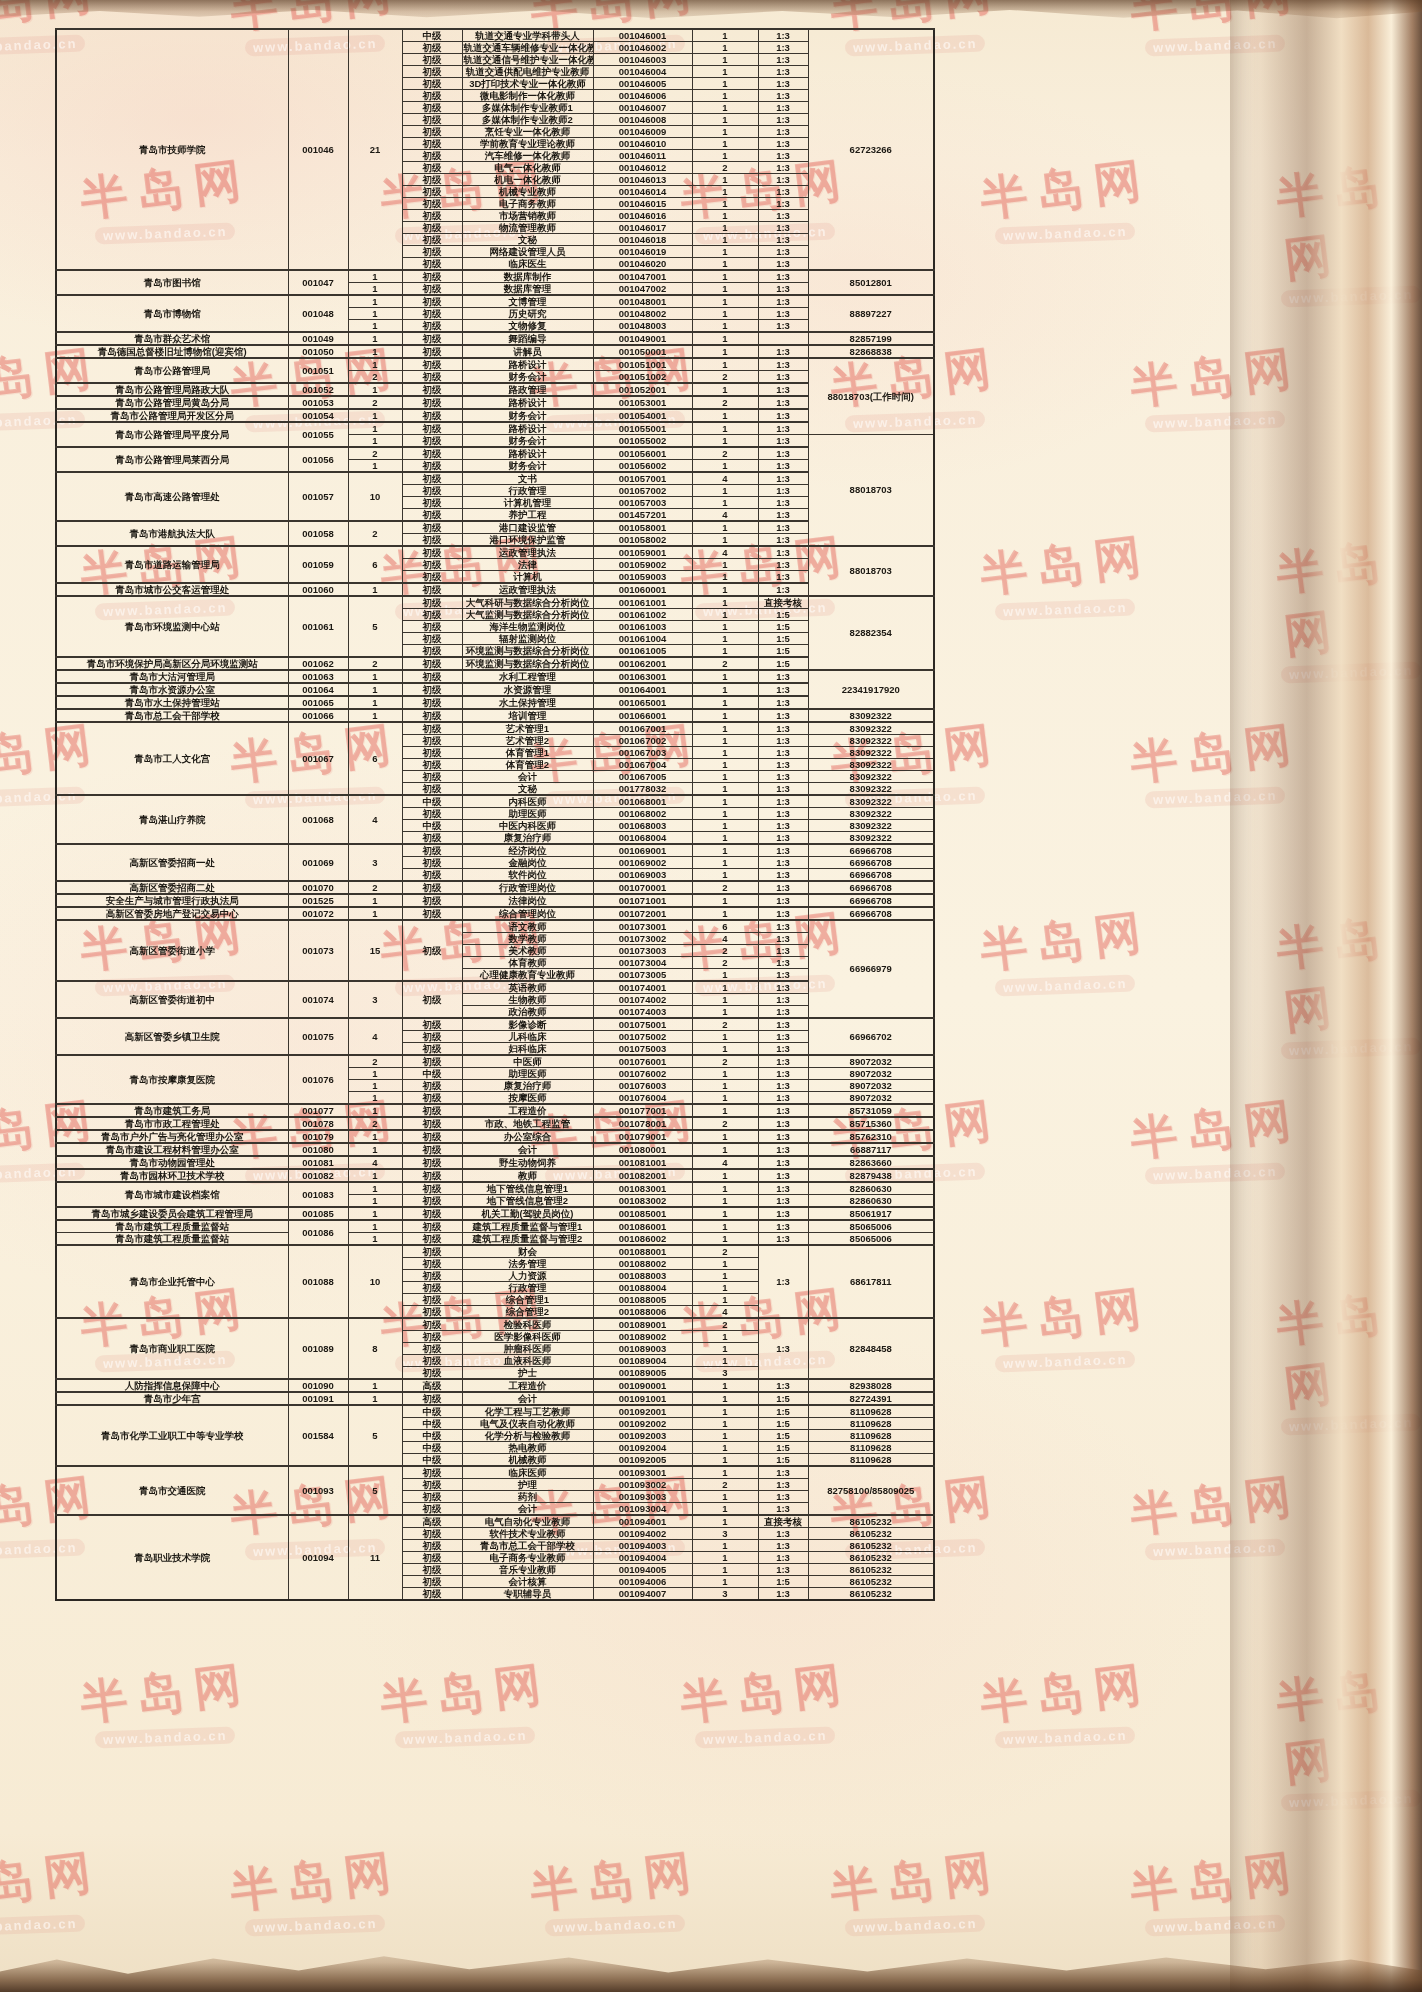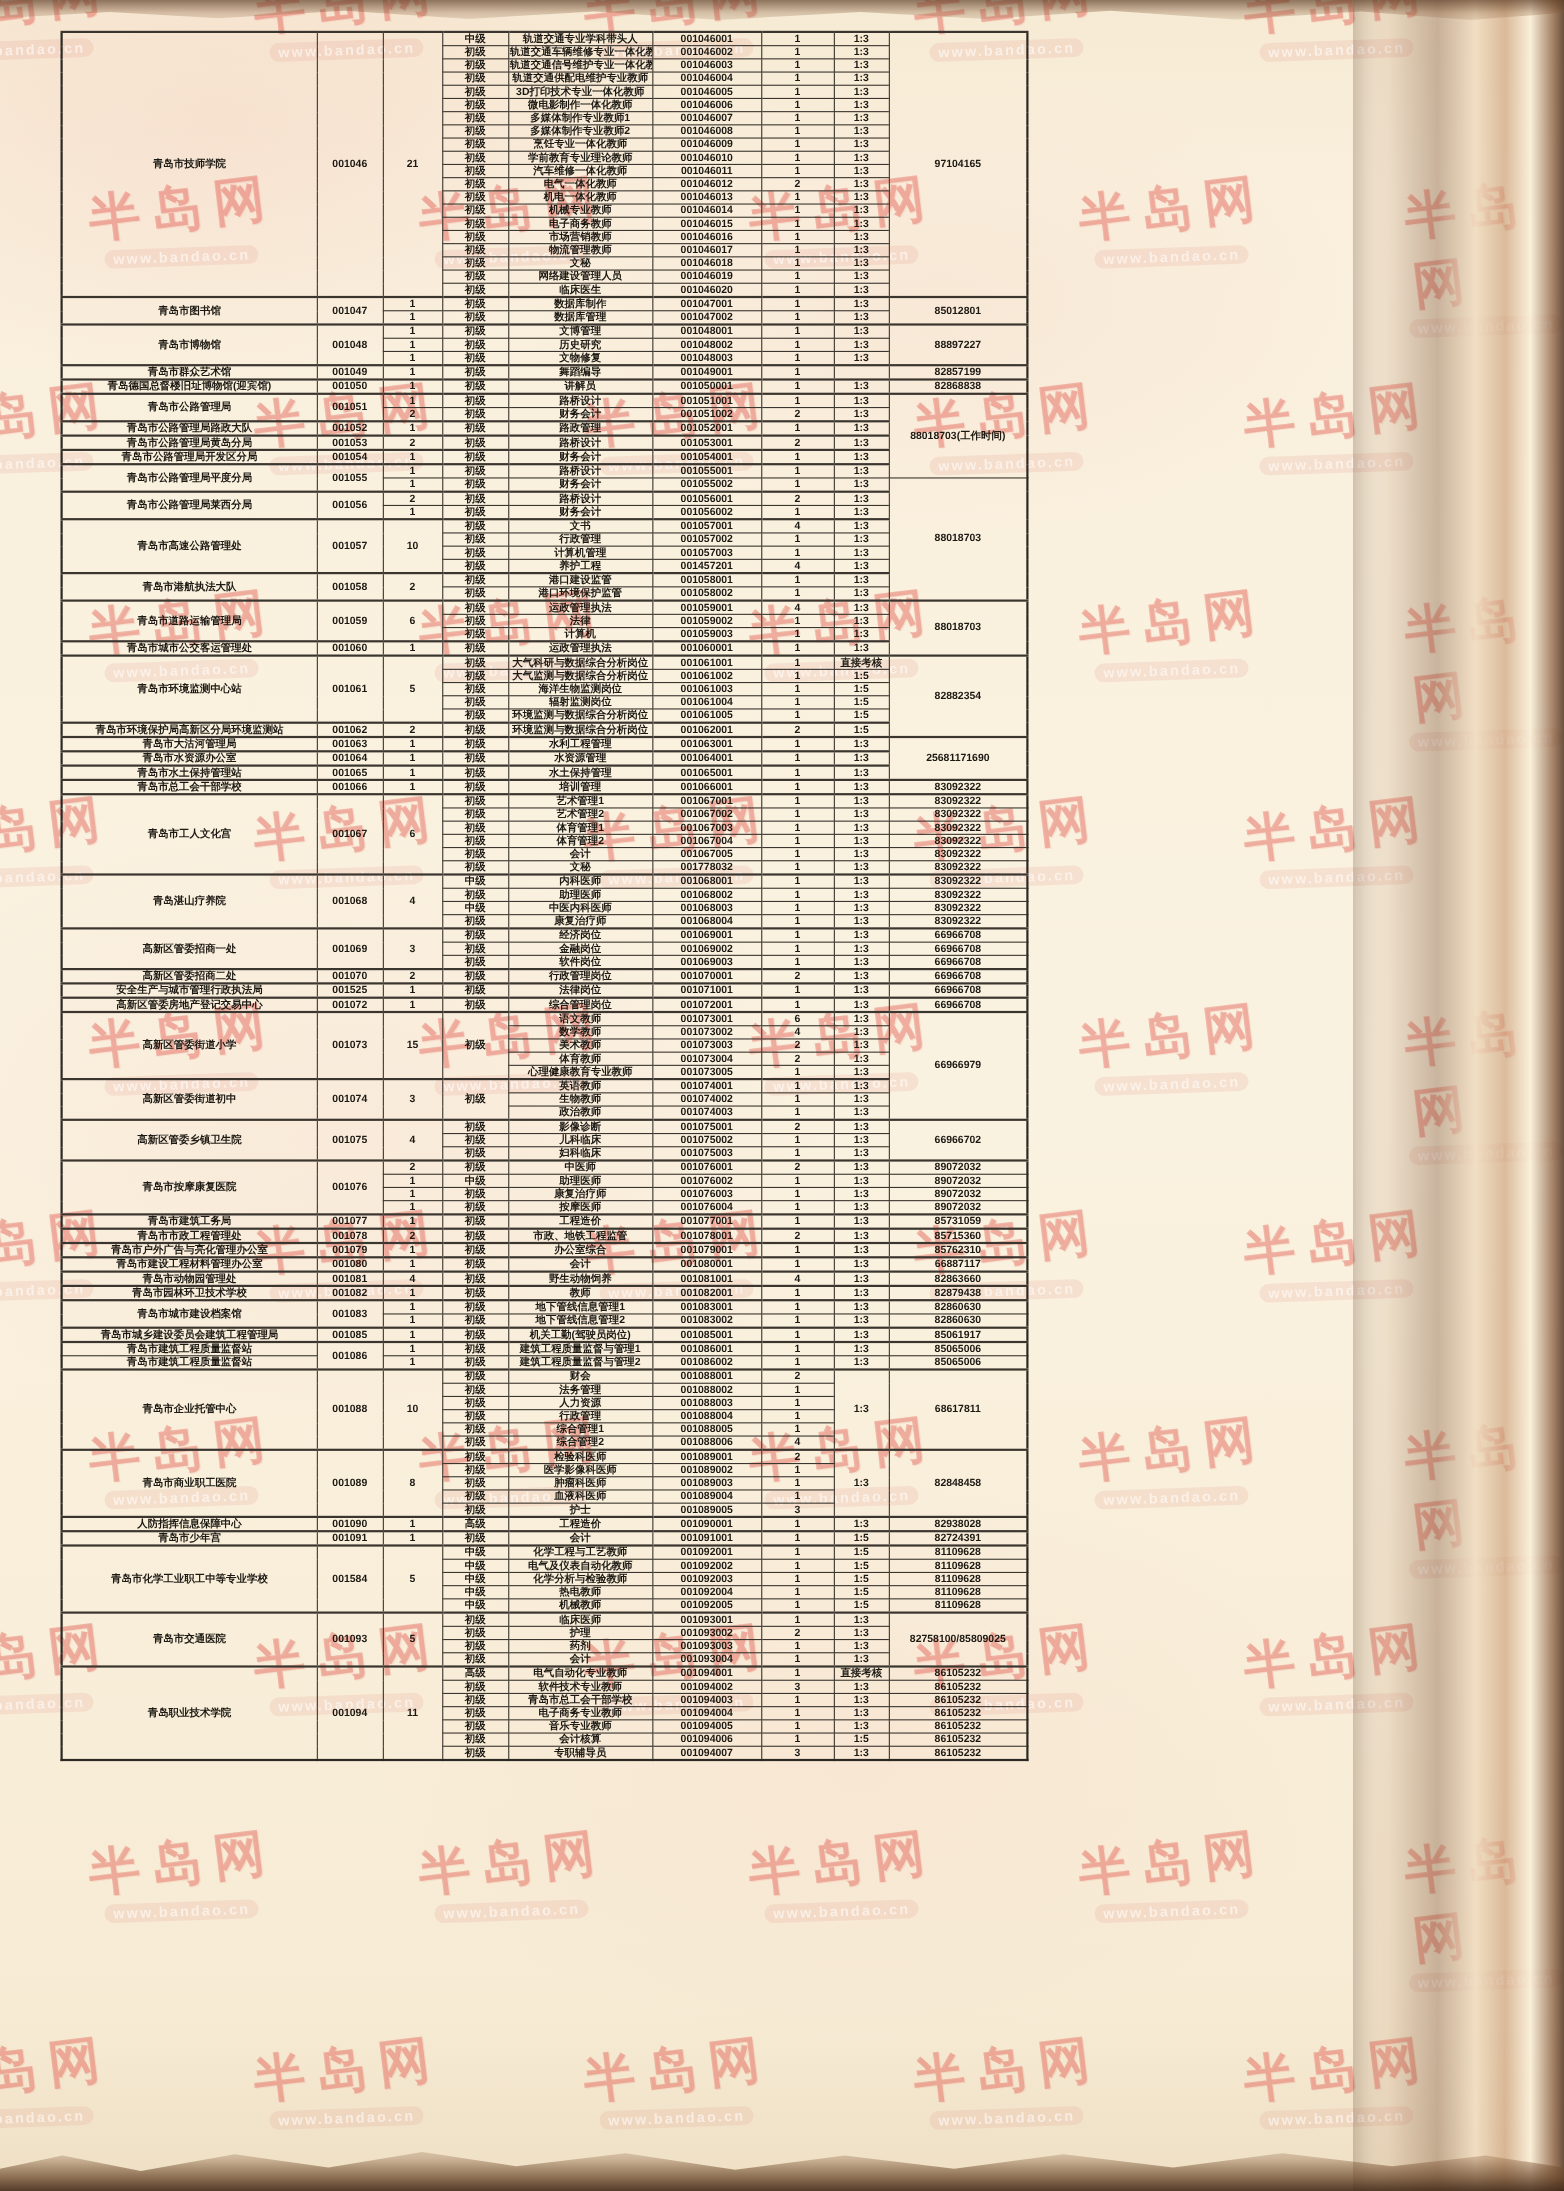--- a/index.html
+++ b/index.html
@@ -299,21 +299,21 @@
     <tbody data-name="recruitment-table-body">
         <tr class="unit-start" data-name="table-row">
           <td rowspan="20" data-name="table-cell">青岛市技师学院</td>
           <td rowspan="20" data-name="table-cell">001046</td>
           <td rowspan="20" data-name="table-cell">21</td>
           <td data-name="table-cell">中级</td>
           <td data-name="table-cell">轨道交通专业学科带头人</td>
           <td data-name="table-cell">001046001</td>
           <td data-name="table-cell">1</td>
           <td data-name="table-cell">1:3</td>
-          <td rowspan="20" data-name="table-cell">97104165</td>
+          <td rowspan="20" data-name="table-cell">62723266</td>
         </tr>
         <tr data-name="table-row">
           <td data-name="table-cell">初级</td>
           <td data-name="table-cell">轨道交通车辆维修专业一体化教师</td>
           <td data-name="table-cell">001046002</td>
           <td data-name="table-cell">1</td>
           <td data-name="table-cell">1:3</td>
         </tr>
         <tr data-name="table-row">
           <td data-name="table-cell">初级</td>
@@ -729,21 +729,21 @@
         </tr>
         <tr class="unit-start" data-name="table-row">
           <td data-name="table-cell">青岛市大沽河管理局</td>
           <td data-name="table-cell">001063</td>
           <td data-name="table-cell">1</td>
           <td data-name="table-cell">初级</td>
           <td data-name="table-cell">水利工程管理</td>
           <td data-name="table-cell">001063001</td>
           <td data-name="table-cell">1</td>
           <td data-name="table-cell">1:3</td>
-          <td rowspan="3" data-name="table-cell">25681171690</td>
+          <td rowspan="3" data-name="table-cell">22341917920</td>
         </tr>
         <tr class="unit-start" data-name="table-row">
           <td data-name="table-cell">青岛市水资源办公室</td>
           <td data-name="table-cell">001064</td>
           <td data-name="table-cell">1</td>
           <td data-name="table-cell">初级</td>
           <td data-name="table-cell">水资源管理</td>
           <td data-name="table-cell">001064001</td>
           <td data-name="table-cell">1</td>
           <td data-name="table-cell">1:3</td>

